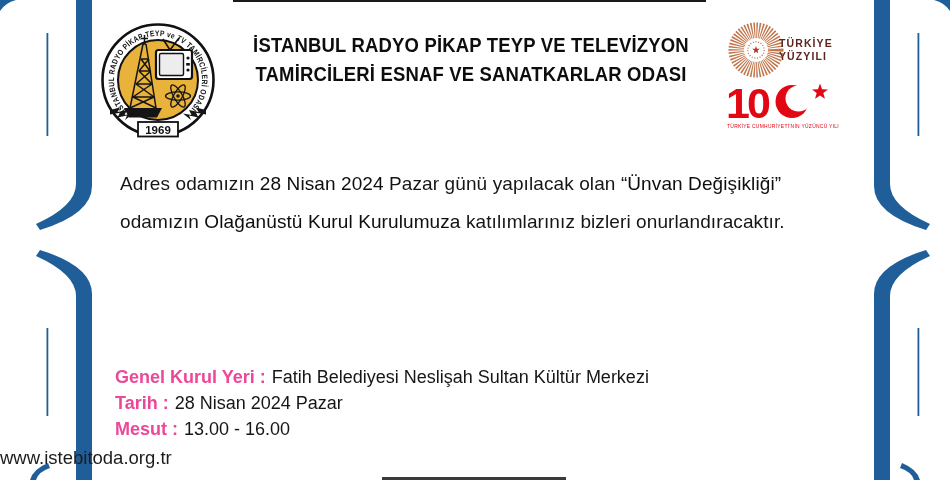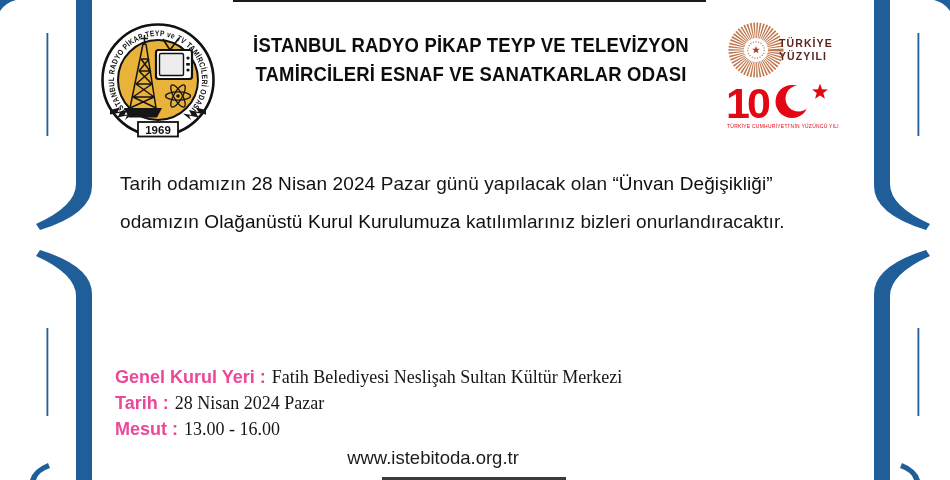--- a/index.html
+++ b/index.html
@@ -20,22 +20,22 @@
     left:120px;top:165px;width:760px;font-size:19px;line-height:37.5px;
     color:#161616;letter-spacing:.1px;white-space:nowrap;
   }
   .announcement b{font-weight:400;color:#0e0e0e;}
   .signature{
     left:520px;top:261px;width:333px;text-align:center;
     font-size:19px;line-height:25.5px;color:#1a1a1a;
   }
   .details{left:115px;top:364px;font-size:18px;line-height:26px;color:#161616;}
   .details .row span.lbl{font-weight:700;color:#ec4899;}
-  .details .row span.val{margin-left:6px;font-family:Liberation Serif, serif;}
-  .website{left:0;top:447px;width:834px;text-align:center;font-size:18.5px;color:#1c1c1c;margin-left:16px;}
+  .details .row span.val{margin-left:6px;}
+  .website{left:0;top:447px;width:834px;text-align:left;font-size:18.5px;color:#1c1c1c;}
   .emblem{left:99px;top:13px;}
   .ty-logo{left:727px;top:20px;}
   .logo-100{left:726px;top:80px;}
 </style>
 </head>
 <body>
 
 <div class="page">
 
   <svg class="deco" width="950" height="480" viewBox="0 0 950 480">
@@ -110,21 +110,21 @@
 
   <svg class="abs logo-100" width="116" height="50" viewBox="0 0 116 50">
     <text x="0" y="38" font-size="43" font-weight="bold" fill="#e30613" letter-spacing="-3">10</text>
     <circle cx="66" cy="21.5" r="16.5" fill="#e30613"></circle>
     <circle cx="72.5" cy="18.5" r="13" fill="#ffffff"></circle>
     <path fill="#e30613" transform="translate(94,12) rotate(-18) scale(1.05)" d="M8,0 L2.67,1.94 L2.47,7.61 L-1.02,3.14 L-6.47,4.7 L-3.3,0 L-6.47,-4.7 L-1.02,-3.14 L2.47,-7.61 L2.67,-1.94 Z"></path>
     <text x="1" y="47.5" font-size="5.2" fill="#e30613" letter-spacing="0.3" textLength="112" lengthAdjust="spacingAndGlyphs">TÜRKİYE CUMHURİYETİ'NİN YÜZÜNCÜ YILI</text>
   </svg>
 
   <div class="abs announcement">
-    <div><span>Tarih odamızın </span><b>28 Nisan 2024</b><span> Pazar günü yapılacak olan </span><b>“Ünvan Değişikliği”</b></div>
+    <div><span>Adres odamızın </span><b>28 Nisan 2024</b><span> Pazar günü yapılacak olan </span><b>“Ünvan Değişikliği”</b></div>
     <div><span>odamızın </span><b>Olağanüstü Kurul Kurulumuza</b><span> katılımlarınız bizleri onurlandıracaktır.</span></div>
   </div>
 
 
   <div class="abs details">
     <div class="row"><span class="lbl">Genel Kurul Yeri :</span><span class="val">Fatih Belediyesi Neslişah Sultan Kültür Merkezi</span></div>
     <div class="row"><span class="lbl">Tarih :</span><span class="val">28 Nisan 2024 Pazar</span></div>
     <div class="row"><span class="lbl">Mesut :</span><span class="val">13.00 - 16.00</span></div>
   </div>
 

